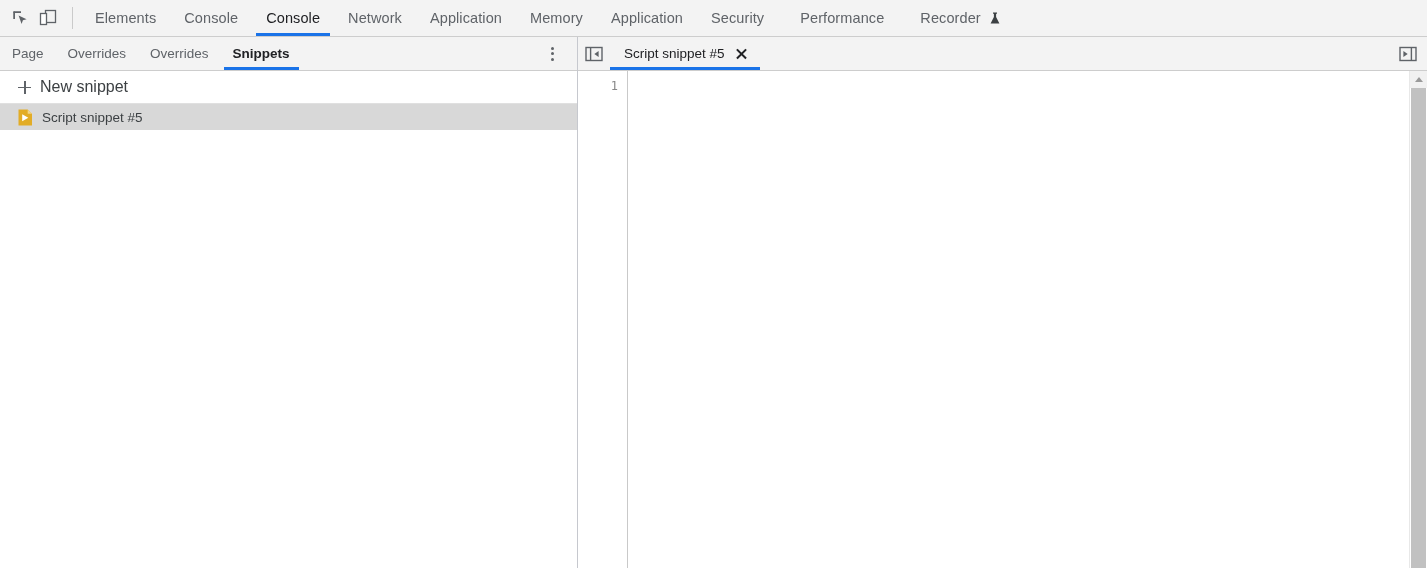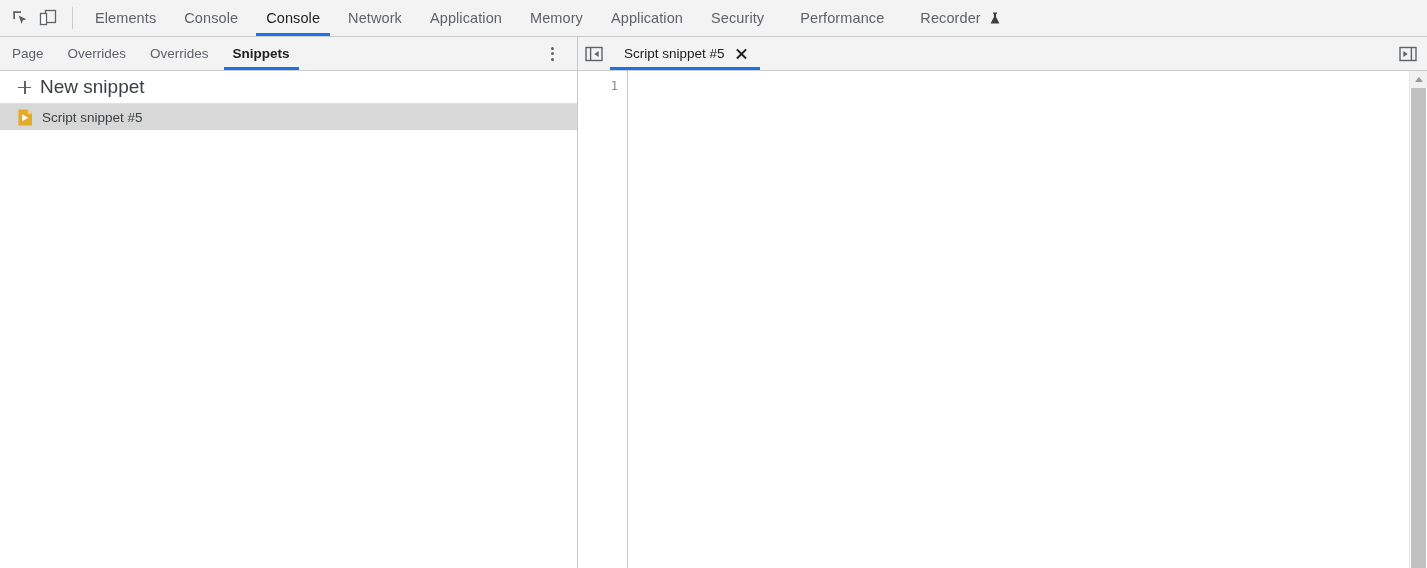--- a/index.html
+++ b/index.html
@@ -151,21 +151,21 @@
     background: #5f6368;
     display: block;
   }
 
   .nav-new-row {
     height: 32px;
     min-height: 32px;
     display: flex;
     align-items: center;
     padding-left: 18px;
-    font-size: 19px;
+    font-size: 16px;
     color: #3c4043;
     border-bottom: 1px solid #e0e0e0;
     cursor: pointer;
     background: #ffffff;
   }
   .plus-icon {
     width: 13px;
     height: 13px;
     position: relative;
     margin-right: 9px;

